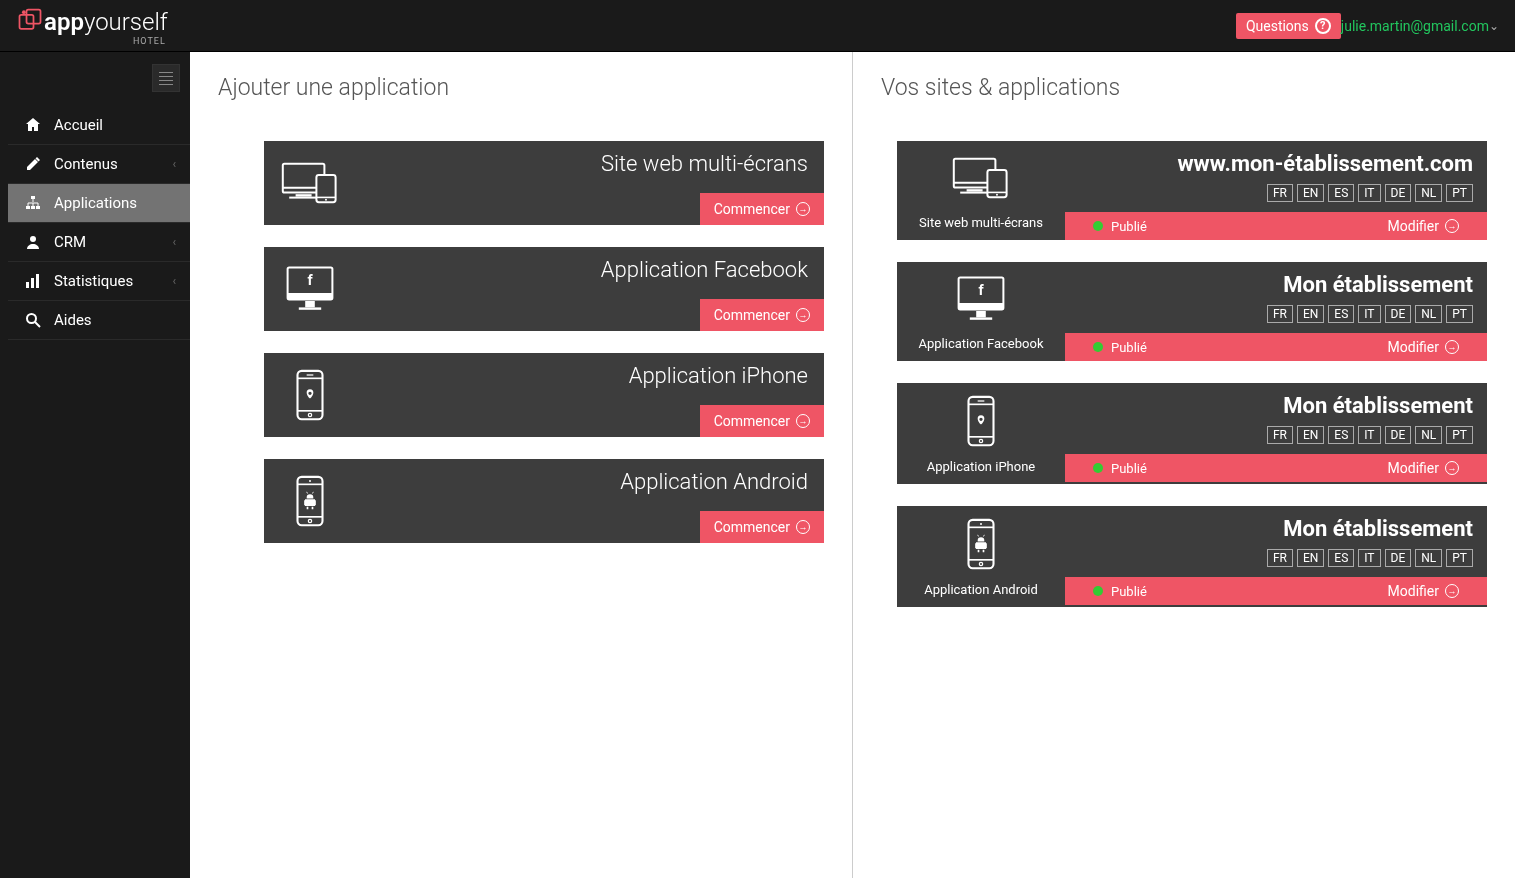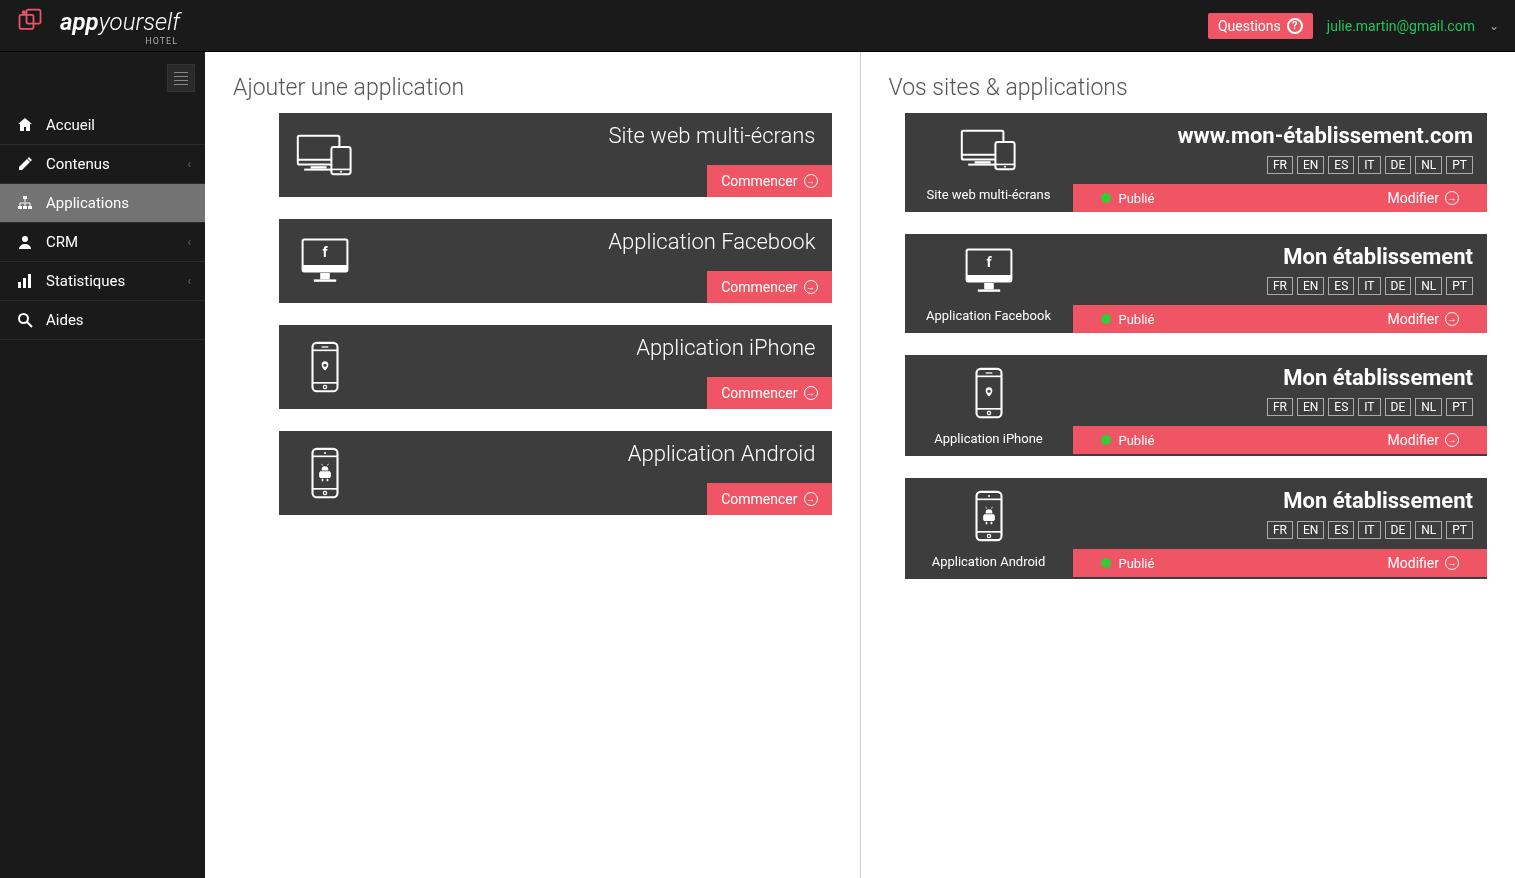--- a/index.html
+++ b/index.html
@@ -1,43 +1,43 @@
 <!DOCTYPE html>
 <html><head>
 <meta charset="utf-8">
 <style>
 * { margin: 0; padding: 0; box-sizing: border-box; font-family: -apple-system, BlinkMacSystemFont, "Segoe UI", Roboto, sans-serif; }
 body { background: #1a1a1a; width: 1515px; height: 878px; overflow: hidden; }
 
 .topbar { height: 52px; background: #1a1a1a; display: flex; align-items: center; padding: 0 16px; justify-content: space-between; border-bottom: 1px solid #000; }
 .logo-wrap { display: flex; flex-direction: column; align-items: flex-start; }
-.logo { display: flex; align-items: center; gap: 16px; font-style: italic; }
+.logo { display: flex; align-items: center; gap: 0; }
 .logo-icon svg { width: 28px; height: 28px; }
 .logo-text { color: #fff; font-size: 24px; font-weight: 300; }
 .logo-text b { font-weight: 600; }
 .logo-sub { color: #aaa; font-size: 9px; letter-spacing: 1px; align-self: flex-end; margin-right: 2px; margin-top: -2px; }
-.topbar-right { display: flex; align-items: center; gap: 14px; }
+.topbar-right { display: flex; align-items: center; }
 .questions-btn { background: #ef5565; color: #fff; border: none; padding: 5px 10px; font-size: 14px; display: flex; align-items: center; gap: 6px; cursor: pointer; border-radius: 2px; }
 .q-icon { width: 16px; height: 16px; border: 2px solid #fff; border-radius: 50%; display: inline-flex; align-items: center; justify-content: center; font-size: 11px; font-weight: bold; }
 .user-email { color: #22c55e; font-size: 14px; }
 .chevron { color: #aaa; font-size: 12px; cursor: pointer; }
 
 .layout { display: flex; height: calc(100% - 52px); }
-.sidebar { width: 205px; background: #1a1a1a; padding-top: 12px; flex-shrink: 0; }
+.sidebar { width: 190px; background: #1a1a1a; padding-top: 12px; flex-shrink: 0; padding-left: 8px; }
 .menu-toggle { width: 28px; height: 28px; background: #2a2a2a; margin: 0 10px 14px auto; display: flex; flex-direction: column; align-items: center; justify-content: center; gap: 3px; cursor: pointer; border: 1px solid #333; }
 .menu-toggle span { width: 14px; height: 1px; background: #888; }
 .nav-item { display: flex; align-items: center; padding: 10px 14px; color: #fff; font-size: 15px; cursor: pointer; border-bottom: 1px solid #2a2a2a; position: relative; }
 .nav-item.active { background: #737373; }
 .nav-item .nav-icon { width: 22px; margin-right: 10px; display: inline-flex; align-items: center; justify-content: center; }
 .nav-item .nav-chevron { margin-left: auto; color: #666; font-size: 12px; }
 
 .main { flex: 1; background: #fff; display: flex; }
 .col { flex: 1; padding: 22px 28px 22px 20px; }
 .col + .col { border-left: 1px solid #ccc; }
-.col-title { font-size: 23px; font-weight: 300; color: #555; margin-bottom: 12px; padding-left: 8px; }
+.col-title { font-size: 23px; font-weight: 300; color: #555; margin-bottom: 40px; padding-left: 8px; }
 
 .app-card { background: #3d3d3d; margin-bottom: 22px; margin-left: 54px; display: flex; height: 84px; position: relative; }
 .app-card-left { width: 92px; display: flex; flex-direction: column; align-items: center; justify-content: center; }
 .app-card-body { flex: 1; display: flex; flex-direction: column; justify-content: space-between; align-items: flex-end; padding: 10px 0 0 0; }
 .app-card-title { color: #fff; font-size: 22px; font-weight: 300; padding-right: 16px; }
 .commence-btn { background: #ef5565; color: #fff; border: none; padding: 8px 14px; font-size: 14px; cursor: pointer; display: flex; align-items: center; gap: 6px; }
 .arrow-circle { width: 14px; height: 14px; border: 1.5px solid #fff; border-radius: 50%; display: inline-flex; align-items: center; justify-content: center; font-size: 9px; }
 
 .site-card { background: #3d3d3d; margin-bottom: 22px; margin-left: 24px; display: flex; position: relative; }
 .site-left { width: 168px; display: flex; flex-direction: column; align-items: center; justify-content: flex-end; padding: 10px 0 10px; }

